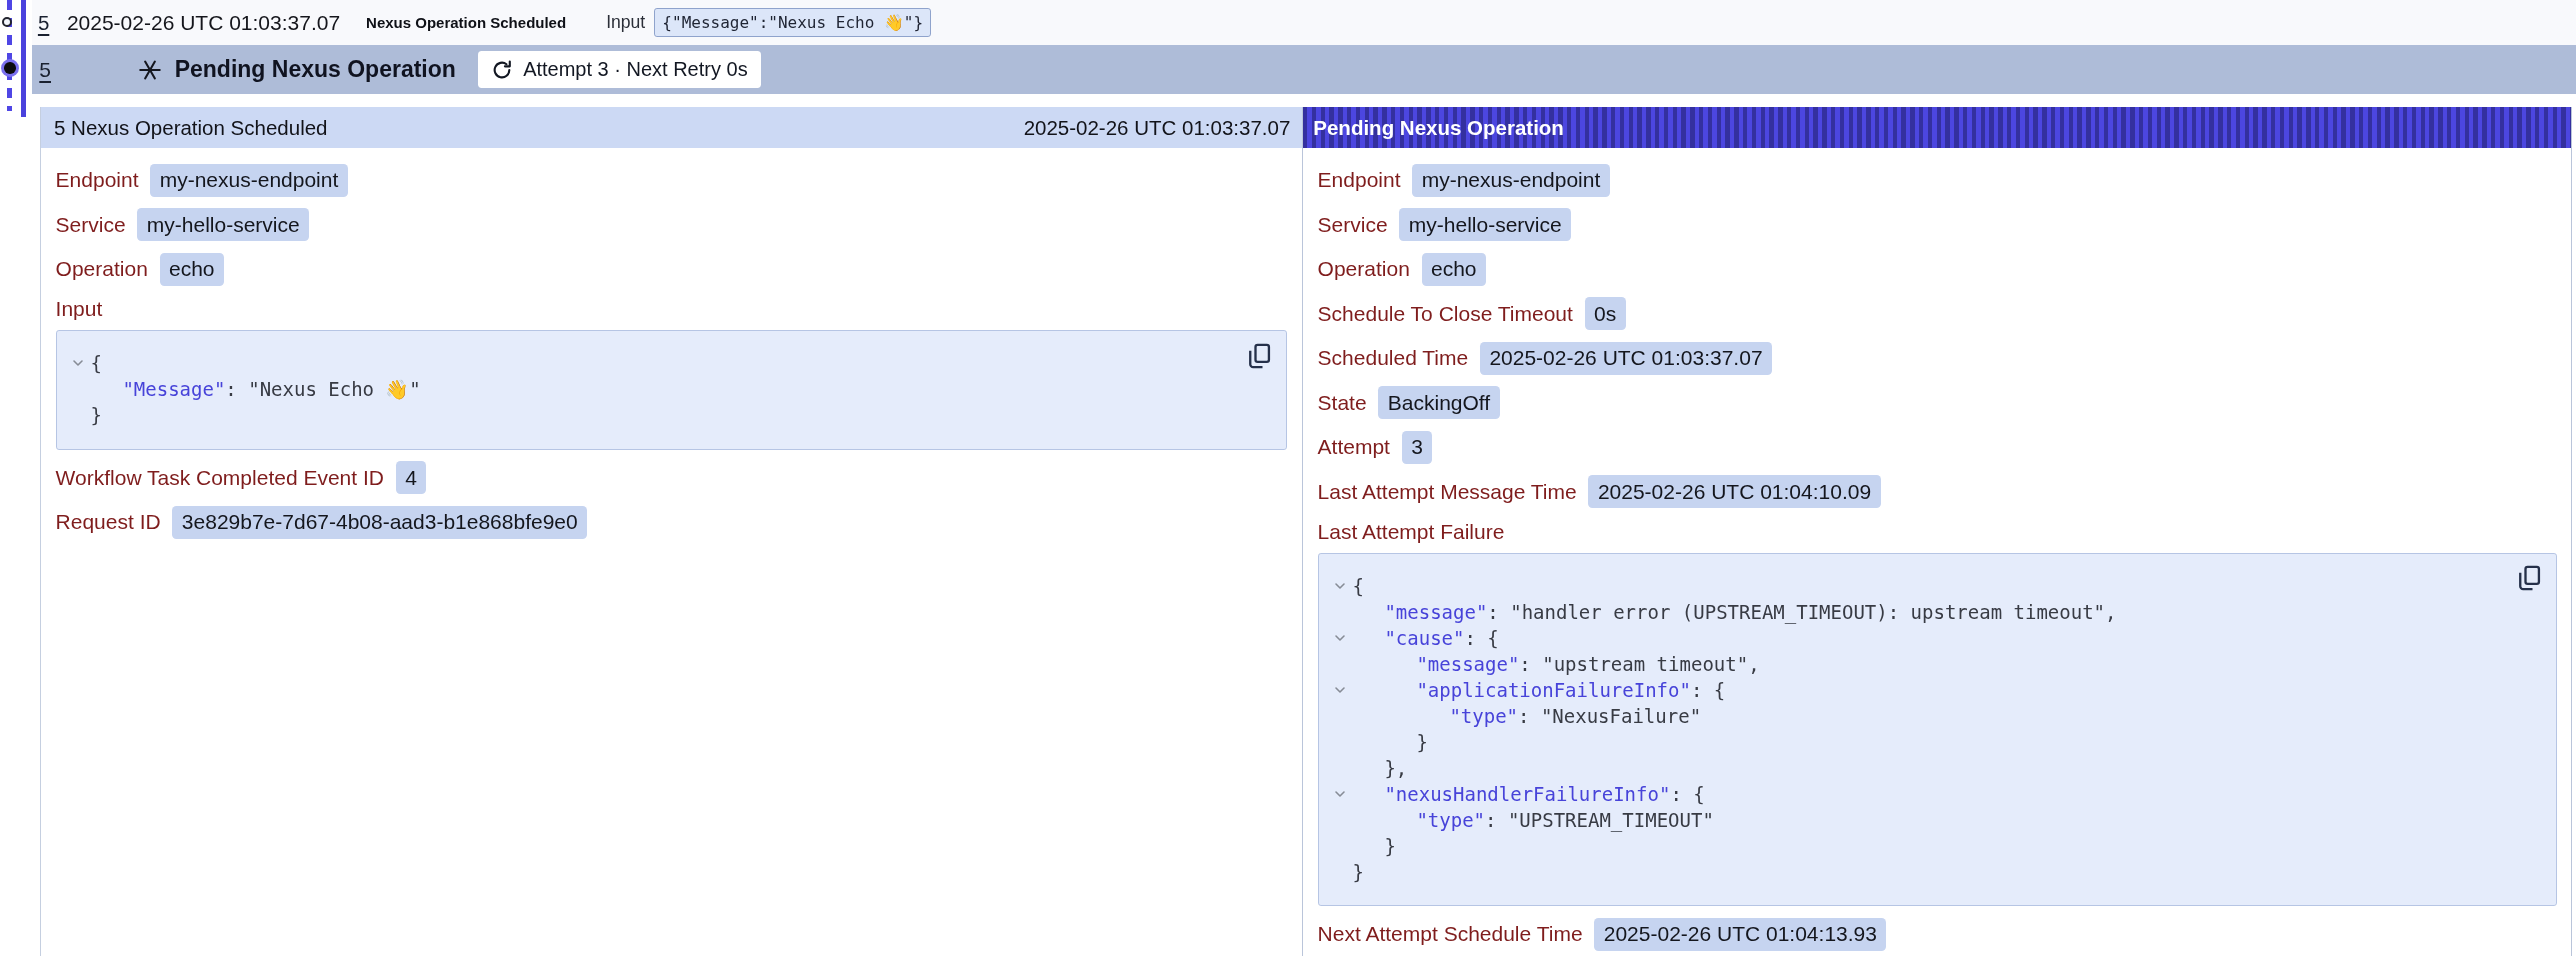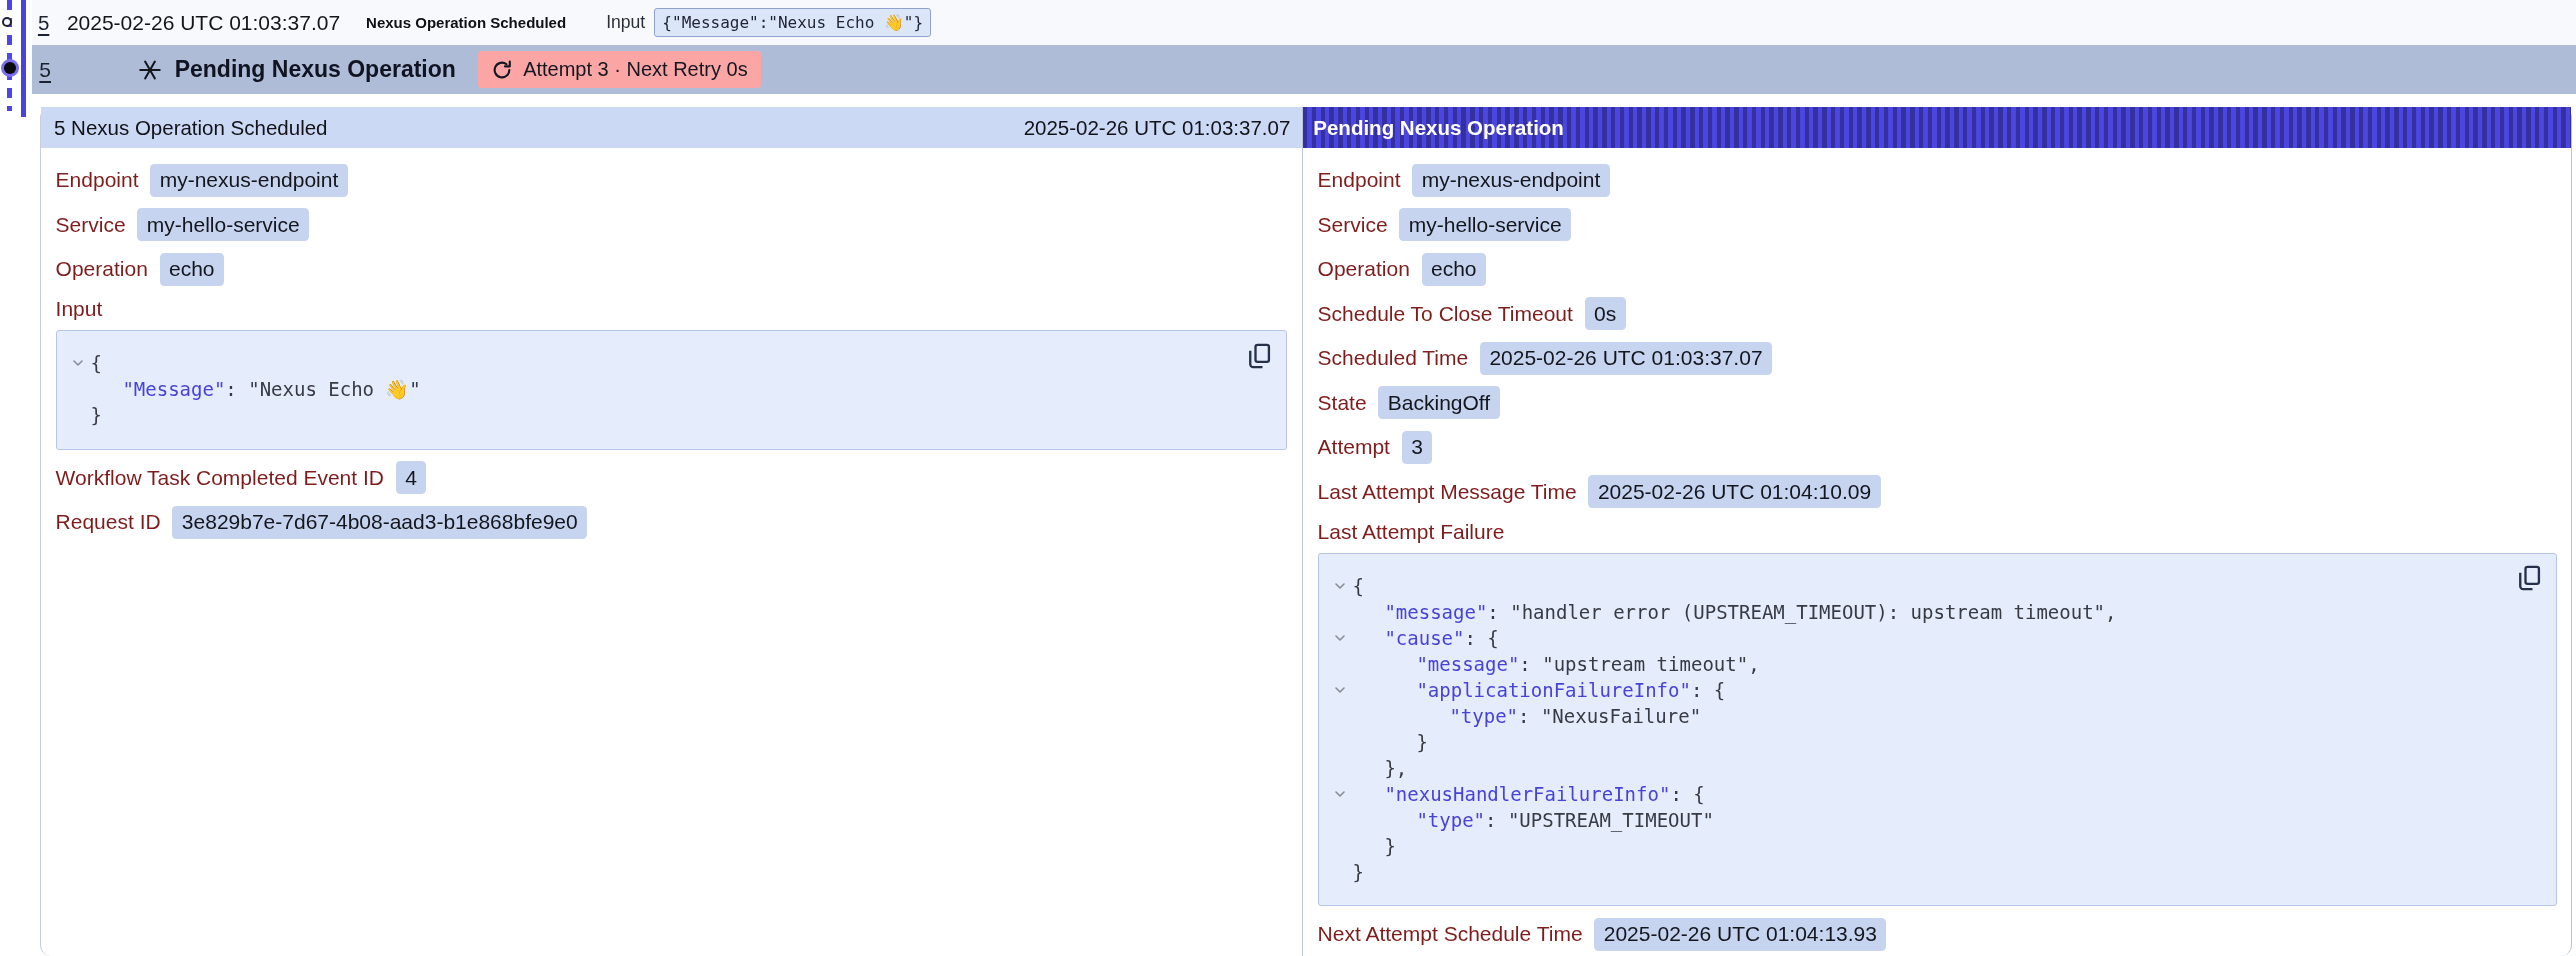--- a/index.html
+++ b/index.html
@@ -24,27 +24,27 @@
   .id-link { font-size:20.5px; color:#1a2130; text-decoration:underline; text-underline-offset:3.7px; }
   .row1 .id-link { margin-right:17.6px; }
   .row1 .ev-time { font-size:21px; margin-right:26px; color:#15161c; }
   .row1 .ev-title { font-size:15px; font-weight:700; margin-right:40px; color:#0f1117; }
   .row1 .in-label { font-size:17.6px; margin-right:8.8px; color:#2b2f38; }
   .chip { font-family:"DejaVu Sans Mono", monospace; font-size:16px; color:#1f2433;
     background:#dce6f9; border:0.7px solid #8fa3cc; border-radius:2.9px; padding:3.7px 7.3px; }
   .row2 .id-link { margin-right:86px; font-size:21px; }
   .ast { width:26px; height:26px; margin-right:11.7px; flex:none; }
   .row2 .ev-title { font-size:23px; font-weight:700; margin-right:22px; color:#101320; }
-  .retry-badge { display:inline-flex; align-items:center; gap:10.3px; background:#fca5a5;
+  .retry-badge { display:inline-flex; align-items:center; gap:10.3px; background:#ffffff;
     border-radius:3.7px; padding:6.6px 13px; font-size:20px; color:#121722; }
   .retry-badge svg { width:22px; height:22px; flex:none; }
 
   
   .split { position:absolute; left:40px; right:3.7px; top:107px; bottom:0;
-    display:flex; border-left:0.7px solid #c5cfe0; border-right:0.7px solid #bac5da;border-radius:11px; }
+    display:flex; border-left:0.7px solid #c5cfe0; border-right:0.7px solid #bac5da; }
   .panel { overflow:hidden; display:flex; flex-direction:column; }
   .panel.left  { width:1262px; border-right:0.7px solid #bac5da; }
   .panel.right { flex:1; }
   .phead { height:41px; flex:none; display:flex; align-items:center; font-size:20.5px; }
   .phead.blue { background:#ccd9f4; justify-content:space-between; padding:0 11.7px 0 13px; color:#121319; }
   .phead.striped { background:repeating-linear-gradient(90deg,#34309f 0 4.4px,#4c46e0 4.4px 8.8px);
     color:#ffffff; font-weight:700; padding:0 10.3px; }
   .pbody { padding:16px 14.6px 0 14.6px; }
 
   .field { display:flex; align-items:center; gap:11.7px; margin-bottom:11.7px; min-height:31.5px; }

